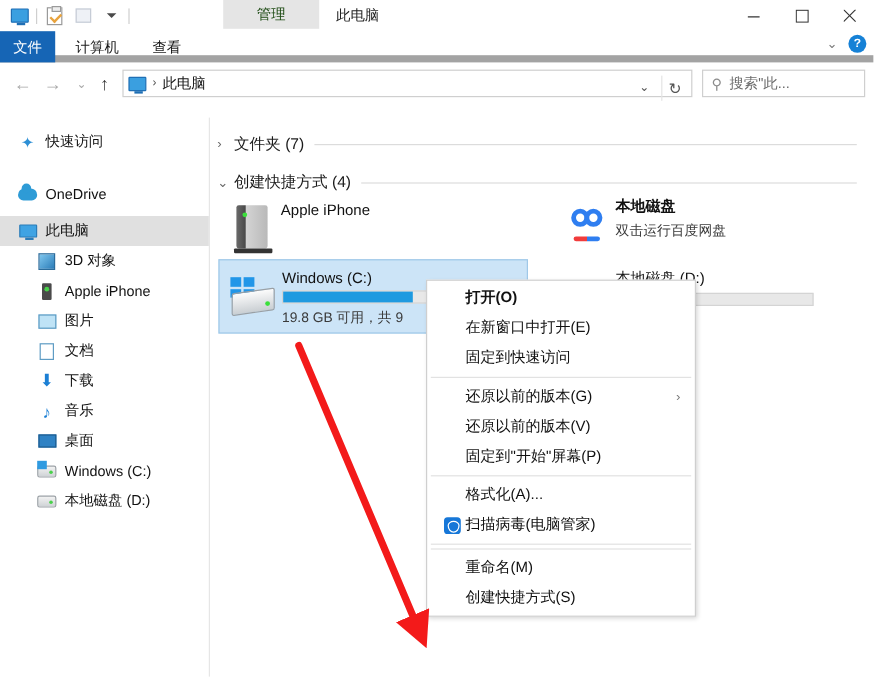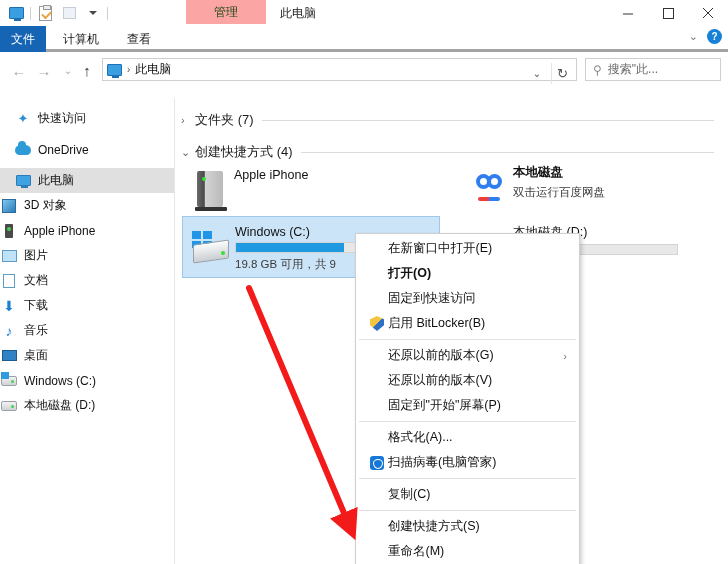--- a/index.html
+++ b/index.html
@@ -24,33 +24,33 @@
   .mini-monitor { width:15px; height:12px; border:1.5px solid #1f6fb5; background:#3a9fe0; border-radius:1px; position:relative; }
   .mini-monitor:after{content:"";position:absolute;left:4px;bottom:-3px;width:7px;height:2px;background:#1f6fb5;}
   .clip-ico { width:13px; height:15px; border:1px solid #9a9a9a; background:#fff; position:relative; }
   .clip-ico:before{content:"";position:absolute;left:3px;top:-2px;width:6px;height:3px;border:1px solid #9a9a9a;background:#ededed;}
   .clip-ico:after{content:"";position:absolute;left:2px;top:4px;width:7px;height:4px;border-left:2px solid #e8a33d;border-bottom:2px solid #e8a33d;transform:rotate(-45deg);}
   .folder-ico-q { width:13px; height:12px; background:#eef1f6; border:1px solid #c6ccd6; }
   .caret-q { width:0;height:0;border-left:4px solid transparent;border-right:4px solid transparent;border-top:4px solid #4a4a4a; }
 
   .mgmt-tab {
     position:absolute; left:186px; top:0; width:80px; height:24px;
-    background:#fca5a5; color:#1c4a12; font-size:12px;
+    background:#e5e5e5; color:#1c4a12; font-size:12px;
     display:flex; align-items:center; justify-content:center;
   }
   .win-title { position:absolute; left:280px; top:5px; font-size:12px; color:#222; }
 
   .wbtns { position:absolute; right:0; top:0; display:flex; height:26px; }
   .wbtn { width:40px; height:26px; display:flex; align-items:center; justify-content:center; color:#3a3a3a; }
   .wbtn svg { display:block; }
 
   
   .ribbon {
     position:absolute; left:0; top:26px; width:728px; height:26px;
-    background:#ffffff; border-bottom:3px solid #a3a3a3;
+    background:#ffffff; border-bottom:6px solid #a3a3a3;
   }
   .rtab { position:absolute; top:0; height:26px; display:flex; align-items:center; justify-content:center;
           font-size:12px; color:#1a1a1a; }
   .rtab.file { left:0; width:46px; background:#1665b5; color:#fff; }
   .rtab.t1 { left:52px; width:58px; }
   .rtab.t2 { left:118px; width:42px; }
   .rtab.t3 { left:186px; width:80px; background:#fafafa; border-left:1px solid #e3e3e3; border-right:1px solid #e3e3e3; }
   .ribbon-right { position:absolute; right:6px; top:3px; display:flex; align-items:center; gap:9px; }
   .chev-small { color:#777; font-size:11px; }
   .help-ico { width:15px;height:15px;border-radius:50%;background:#1681d6;color:#fff;font-size:10px;
@@ -77,21 +77,21 @@
   .search-ico { margin:0 6px 0 7px; color:#8c8c8c; font-size:12px; }
   .search-ph { color:#6a6a6a; font-size:12px; white-space:nowrap; overflow:hidden; }
 
   
   .sidebar { position:absolute; left:0; top:98px; width:175px; height:466px; background:#fff;
              border-right:1px solid #e6e6e6; }
   .nav-item { height:25px; display:flex; align-items:center; font-size:12px; color:#111; cursor:default; }
   .nav-item.sel { background:#e0e0e0; }
   .nav-ico { width:18px; height:18px; margin-right:6px; flex:0 0 18px; display:flex;align-items:center;justify-content:center; }
   .lvl0 { padding-left:14px; }
-  .lvl1 { }
+  .lvl1 { padding-left:30px; }
 
   
   .i-star { color:#2d8fd5; font-size:13px; }
   .i-cloud { width:16px;height:10px;background:#2e9bd6;border-radius:6px 6px 5px 5px; position:relative;}
   .i-cloud:before{content:"";position:absolute;left:3px;top:-4px;width:8px;height:8px;background:#2e9bd6;border-radius:50%;}
   .i-pc { width:15px;height:11px;border:1.5px solid #2b7cb8;background:#3fa3e3;border-radius:1px;position:relative;}
   .i-pc:after{content:"";position:absolute;left:4px;bottom:-3px;width:7px;height:2px;background:#2b7cb8;}
   .i-3d { width:14px;height:14px;background:linear-gradient(135deg,#7fc7ef,#2b7cb8);border:1px solid #2b6c9c;}
   .i-phone { width:8px;height:14px;background:#4a4a4a;border-radius:1px;position:relative;}
   .i-phone:after{content:"";position:absolute;left:2px;top:3px;width:4px;height:4px;background:#49d14b;border-radius:50%;}
@@ -242,21 +242,21 @@
 
   <div class="sidebar">
 
     <div class="nav-item lvl0" style="margin-top:8px;">
       <span class="nav-ico">
           <span class="i-star">✦</span>
         </span>
       <span>快速访问</span>
     </div>
 
-    <div class="nav-item lvl0" style="margin-top:6px;">
+    <div class="nav-item lvl0" style="margin-top:18px;">
       <span class="nav-ico">
           <span class="i-cloud"></span>
         </span>
       <span>OneDrive</span>
     </div>
 
     <div class="nav-item lvl0 sel" style="margin-top:6px;">
       <span class="nav-ico">
           <span class="i-pc"></span>
         </span>
@@ -400,41 +400,35 @@
         <div class="bar-outer">
           <div class="bar-fill" style="width:4%; background:#d8dbde;"></div>
         </div>
         <div class="tile-sub">共 132 GB</div>
       </div>
     </div>
   </div>
 
   <div class="ctxmenu">
 
+    <div class="mi bold">
+      <span class="mi-ico"></span>
+      <span class="mi-label">打开(O)</span>
+    </div>
+
     <div class="mi">
       <span class="mi-ico"></span>
       <span class="mi-label">在新窗口中打开(E)</span>
     </div>
 
-    <div class="mi bold">
-      <span class="mi-ico"></span>
-      <span class="mi-label">打开(O)</span>
-    </div>
-
     <div class="mi">
       <span class="mi-ico"></span>
       <span class="mi-label">固定到快速访问</span>
     </div>
 
-    <div class="mi">
-      <span class="mi-ico">
-          <span class="shield"></span>
-        </span>
-      <span class="mi-label">启用 BitLocker(B)</span>
-    </div>
 
     <div class="msep"></div>
 
     <div class="mi">
       <span class="mi-ico"></span>
       <span class="mi-label">还原以前的版本(G)</span>
       <span class="mi-arrow">›</span>
     </div>
 
     <div class="mi">
@@ -456,35 +450,31 @@
 
     <div class="mi">
       <span class="mi-ico">
           <span class="tencent"></span>
         </span>
       <span class="mi-label">扫描病毒(电脑管家)</span>
     </div>
 
     <div class="msep"></div>
 
-    <div class="mi">
-      <span class="mi-ico"></span>
-      <span class="mi-label">复制(C)</span>
-    </div>
 
     <div class="msep"></div>
 
     <div class="mi">
       <span class="mi-ico"></span>
+      <span class="mi-label">重命名(M)</span>
+    </div>
+
+    <div class="mi">
+      <span class="mi-ico"></span>
       <span class="mi-label">创建快捷方式(S)</span>
-    </div>
-
-    <div class="mi">
-      <span class="mi-ico"></span>
-      <span class="mi-label">重命名(M)</span>
     </div>
 
   </div>
 
   <svg class="anno" viewBox="0 0 728 564">
     <defs>
       <marker id="ah" viewBox="0 0 10 10" refX="7" refY="5" markerWidth="5" markerHeight="5" orient="auto-start-reverse">
         <path d="M 0 0 L 10 5 L 0 10 z" fill="#f31a1a"></path>
       </marker>
     </defs>

